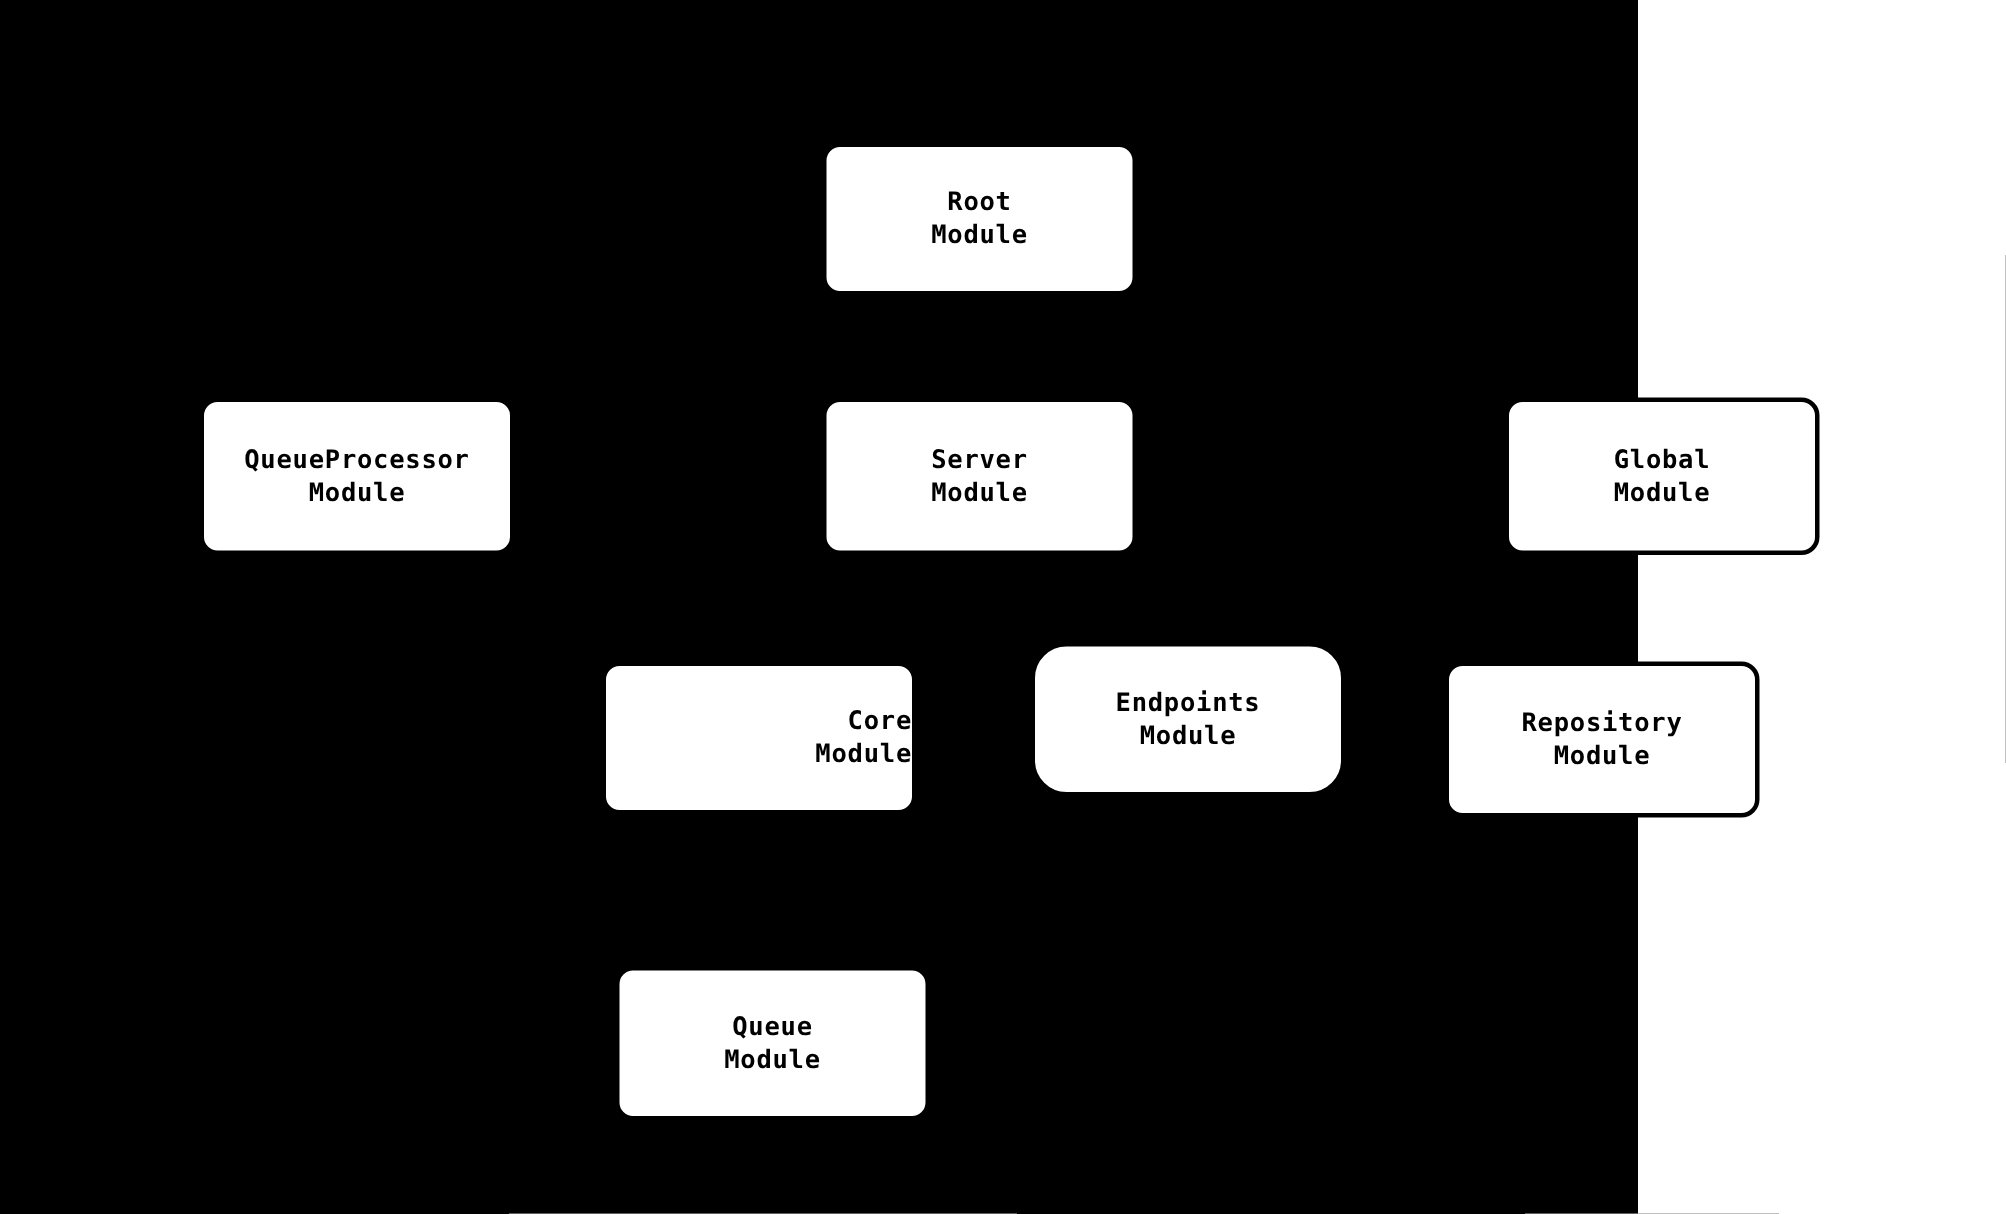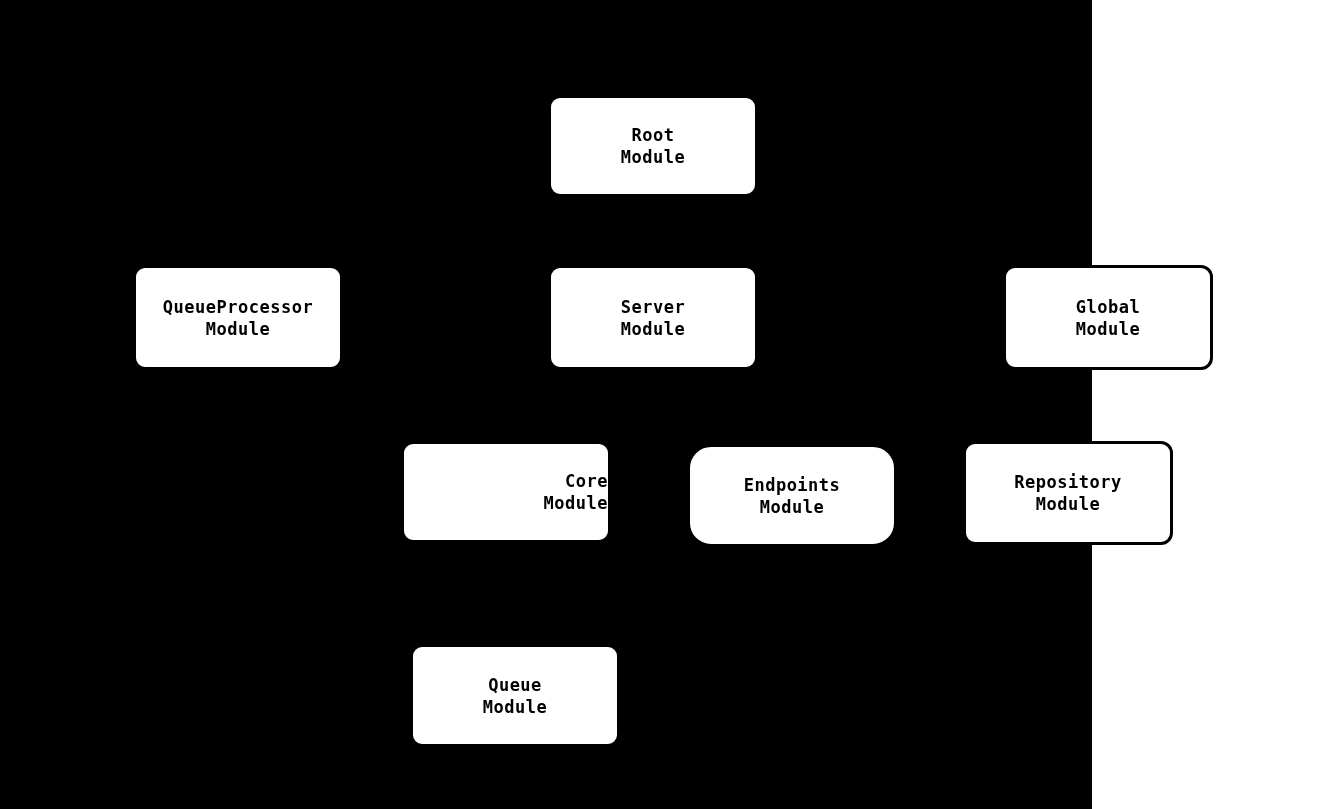--- a/index.html
+++ b/index.html
@@ -102,21 +102,21 @@
   <div class="node" style="left:963px; top:265px; width:210px; height:105px;margin-left:40px;">
     <span class="node-label">Global</span>
     <span class="node-label">Module</span>
   </div>
 
   <div class="node" style="left:401px; top:441px; width:210px; height:102px;align-items:flex-end;">
     <span class="node-label">Core</span>
     <span class="node-label">Module</span>
   </div>
 
-  <div class="node" style="left:687px; top:444px; width:210px; height:103px;border-radius:24px;">
+  <div class="node" style="left:687px; top:428px; width:210px; height:103px;border-radius:24px;">
     <span class="node-label">Endpoints</span>
     <span class="node-label">Module</span>
   </div>
 
   <div class="node" style="left:963px; top:441px; width:210px; height:104px;">
     <span class="node-label">Repository</span>
     <span class="node-label">Module</span>
   </div>
 
   <div class="node" style="left:410px; top:614px; width:210px; height:103px;margin-top:30px;">

